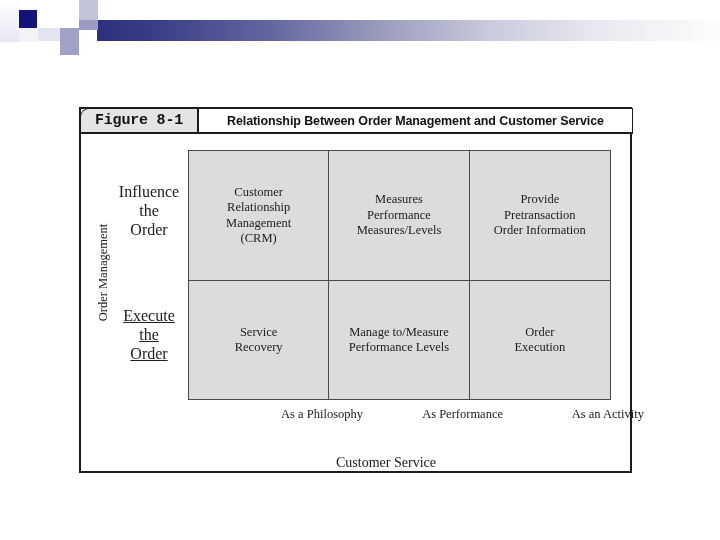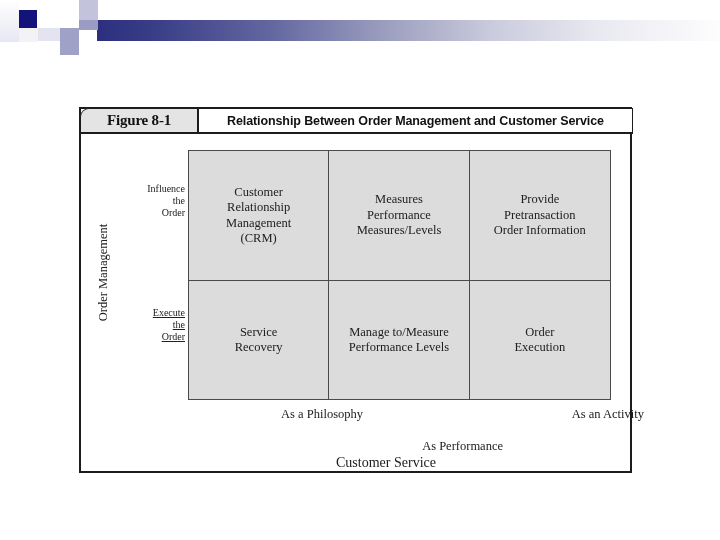--- a/index.html
+++ b/index.html
@@ -72,21 +72,21 @@
     border-right: 2px solid #1c1c1c;
     border-top-left-radius: 9px;
     border-top: 1px solid #1c1c1c;
     border-left: 1px solid #1c1c1c;
     box-sizing: border-box;
     display: flex;
     align-items: center;
     justify-content: center;
   }
   #figure-number-label {
-    font-family: Liberation Serif, serif;
+    font-family: Liberation Mono, monospace;
     font-weight: bold;
     font-size: 15px;
     letter-spacing: -0.2px;
     color: #111111;
   }
   #figure-title-box {
     flex: 1;
     background: #ffffff;
     border-top: 1px solid #1c1c1c;
     border-right: 1px solid #1c1c1c;
@@ -119,22 +119,22 @@
     transform: rotate(-90deg);
     font-size: 12.5px;
     color: #20201f;
     white-space: nowrap;
   }
 
   
   .row-label {
     position: absolute;
     width: 72px;
-    text-align: right;
-    font-size: 10px;
+    text-align: center;
+    font-size: 16px;
     line-height: 1.18;
     color: #20201f;
   }
   #row-label-influence { left: 32px; top: 48px; }
   #row-label-execute   { left: 32px; top: 172px; text-decoration: underline; }
 
   
   #matrix {
     position: absolute;
     left: 107px; top: 15px;
@@ -167,21 +167,21 @@
   .col-label {
     position: absolute;
     top: 272px;
     width: 150px;
     text-align: right;
     font-size: 12.5px;
     line-height: 1.2;
     color: #20201f;
   }
   #col-label-philosophy { left: 132px; }
-  #col-label-measures   { left: 272px; margin-top: 32px; }
+  #col-label-measures   { left: 272px; }
   #col-label-activity   { left: 413px; }
 
   
   #x-axis-title {
     position: absolute;
     left: 205px; top: 320px;
     width: 200px;
     text-align: center;
     font-size: 14px;
     color: #20201f;

